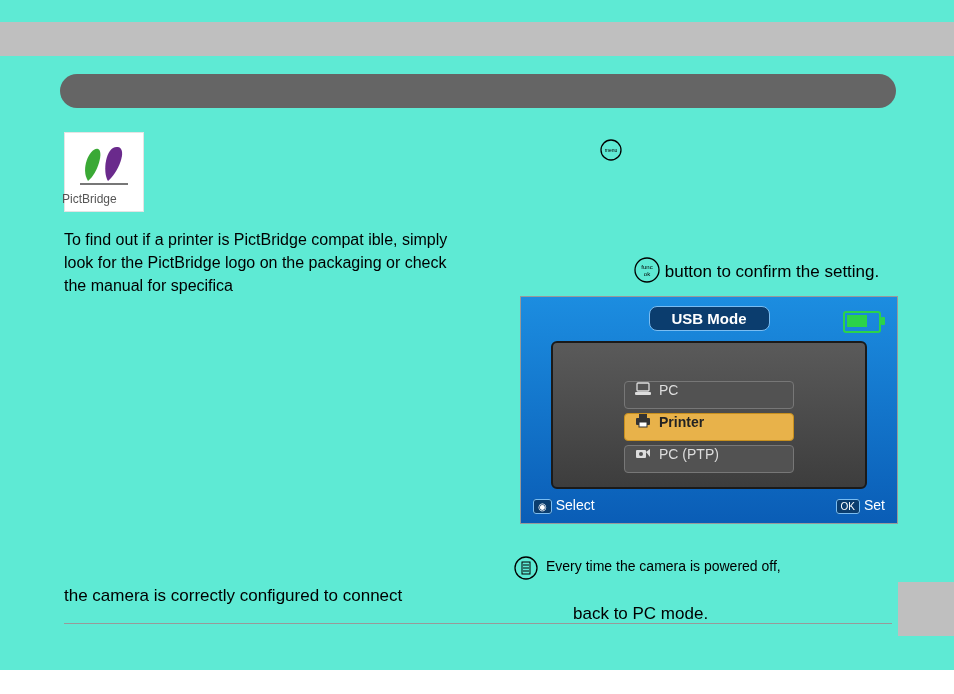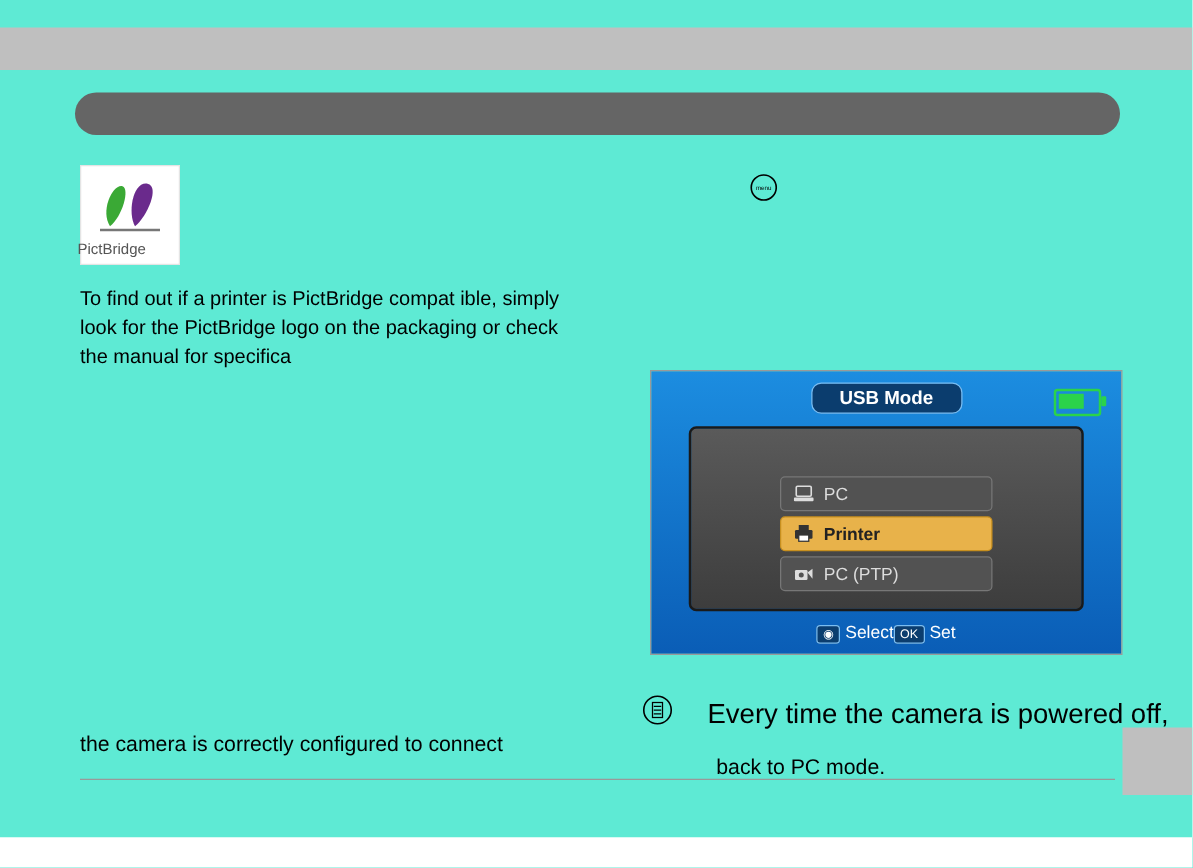--- a/index.html
+++ b/index.html
@@ -30,31 +30,31 @@
        background:linear-gradient(#1c8de0,#0a5db6);} 
   .lcd .topline{position:absolute;left:6px;right:6px;top:6px;height:30px;display:flex;align-items:center}
   .lcd .topline .titlebadge{margin:0 auto;background:#0b3d6e;color:#fff;padding:3px 22px;border-radius:8px;font-size:15px;font-weight:bold;border:1px solid #7abdf2}
   .lcd .batt{position:absolute;right:10px;top:8px;width:34px;height:18px;border:2px solid #2bd34a;border-radius:3px}
   .lcd .batt:after{content:"";position:absolute;right:-6px;top:4px;width:4px;height:8px;background:#2bd34a;border-radius:1px}
   .lcd .batt .fill{position:absolute;left:2px;top:2px;height:12px;width:20px;background:#2bd34a}
 
   .lcd .panel{position:absolute;left:30px;right:30px;top:44px;bottom:34px;
               background:linear-gradient(#5a5a5a,#3d3d3d);border:2px solid #1a1a1a;border-radius:6px}
   .lcd .options{position:absolute;left:50%;top:38px;transform:translateX(-50%);width:170px}
-  .lcd .opt{display:flex;align-items:center;gap:8px;height:26px;margin-bottom:4px;padding:0 10px;
+  .lcd .opt{display:flex;gap:8px;height:26px;margin-bottom:4px;padding:0 10px;
             background:#525252;color:#ddd;border:1px solid #777;border-radius:4px;font-size:14px}
   .lcd .opt.sel{background:#e8b24a;color:#222;border-color:#c78f1e;font-weight:bold}
   .lcd .opt svg{flex:0 0 auto}
 
-  .lcd .bottomline{position:absolute;left:12px;right:12px;bottom:6px;height:24px;display:flex;justify-content:center;align-items:center;color:#fff;font-size:14px}
+  .lcd .bottomline{position:absolute;left:12px;right:12px;bottom:6px;height:24px;display:flex;justify-content:space-between;align-items:center;color:#fff;font-size:14px}
   .lcd .bottomline .kb{background:#0b3d6e;border:1px solid #7abdf2;border-radius:3px;padding:1px 4px;font-size:10px;margin-right:4px}
 
   
   .noteicon{position:absolute;left:514px;top:556px}
-  .notetext{position:absolute;left:566px;top:558px;font-size:22px}
+  .notetext{position:absolute;left:546px;top:558px;font-size:14px}
   .notetext2{position:absolute;left:573px;top:604px;font-size:17px}
 
   
   .hr{position:absolute;left:64px;bottom:46px;width:828px;height:1px;background:#999}
 
   
   .edgetab{position:absolute;right:0;bottom:34px;width:56px;height:54px;background:#bfbfbf}
 
   
   .circbtn{display:inline-block;vertical-align:middle}
@@ -78,20 +78,30 @@
   <div class="leftcol">To find out if a printer is PictBridge compat ible, simply look for the PictBridge logo on the packaging or check the manual for specifica</div>
   <div class="leftcol2">the camera is correctly configured to connect</div>
 
   <span class="menuicon circbtn">
     <svg width="22" height="22" viewBox="0 0 22 22">
       <circle cx="11" cy="11" r="10" fill="none" stroke="#000" stroke-width="1.3"></circle>
       <text x="11" y="13" text-anchor="middle" font-size="5" fill="#000">menu</text>
     </svg>
   </span>
 
+  <span class="rightpress">
+    <span class="circbtn">
+      <svg width="26" height="26" viewBox="0 0 26 26">
+        <circle cx="13" cy="13" r="12" fill="none" stroke="#000" stroke-width="1.3"></circle>
+        <text x="13" y="12" text-anchor="middle" font-size="6" fill="#000">func</text>
+        <text x="13" y="19" text-anchor="middle" font-size="6" fill="#000">ok</text>
+      </svg>
+    </span>
+    <span> button to confirm the setting.</span>
+  </span>
 
   <div class="lcd">
     <div class="topline">
       <div class="titlebadge">USB Mode</div>
       <div class="batt">
           <div class="fill"></div>
         </div>
     </div>
 
     <div class="panel">

